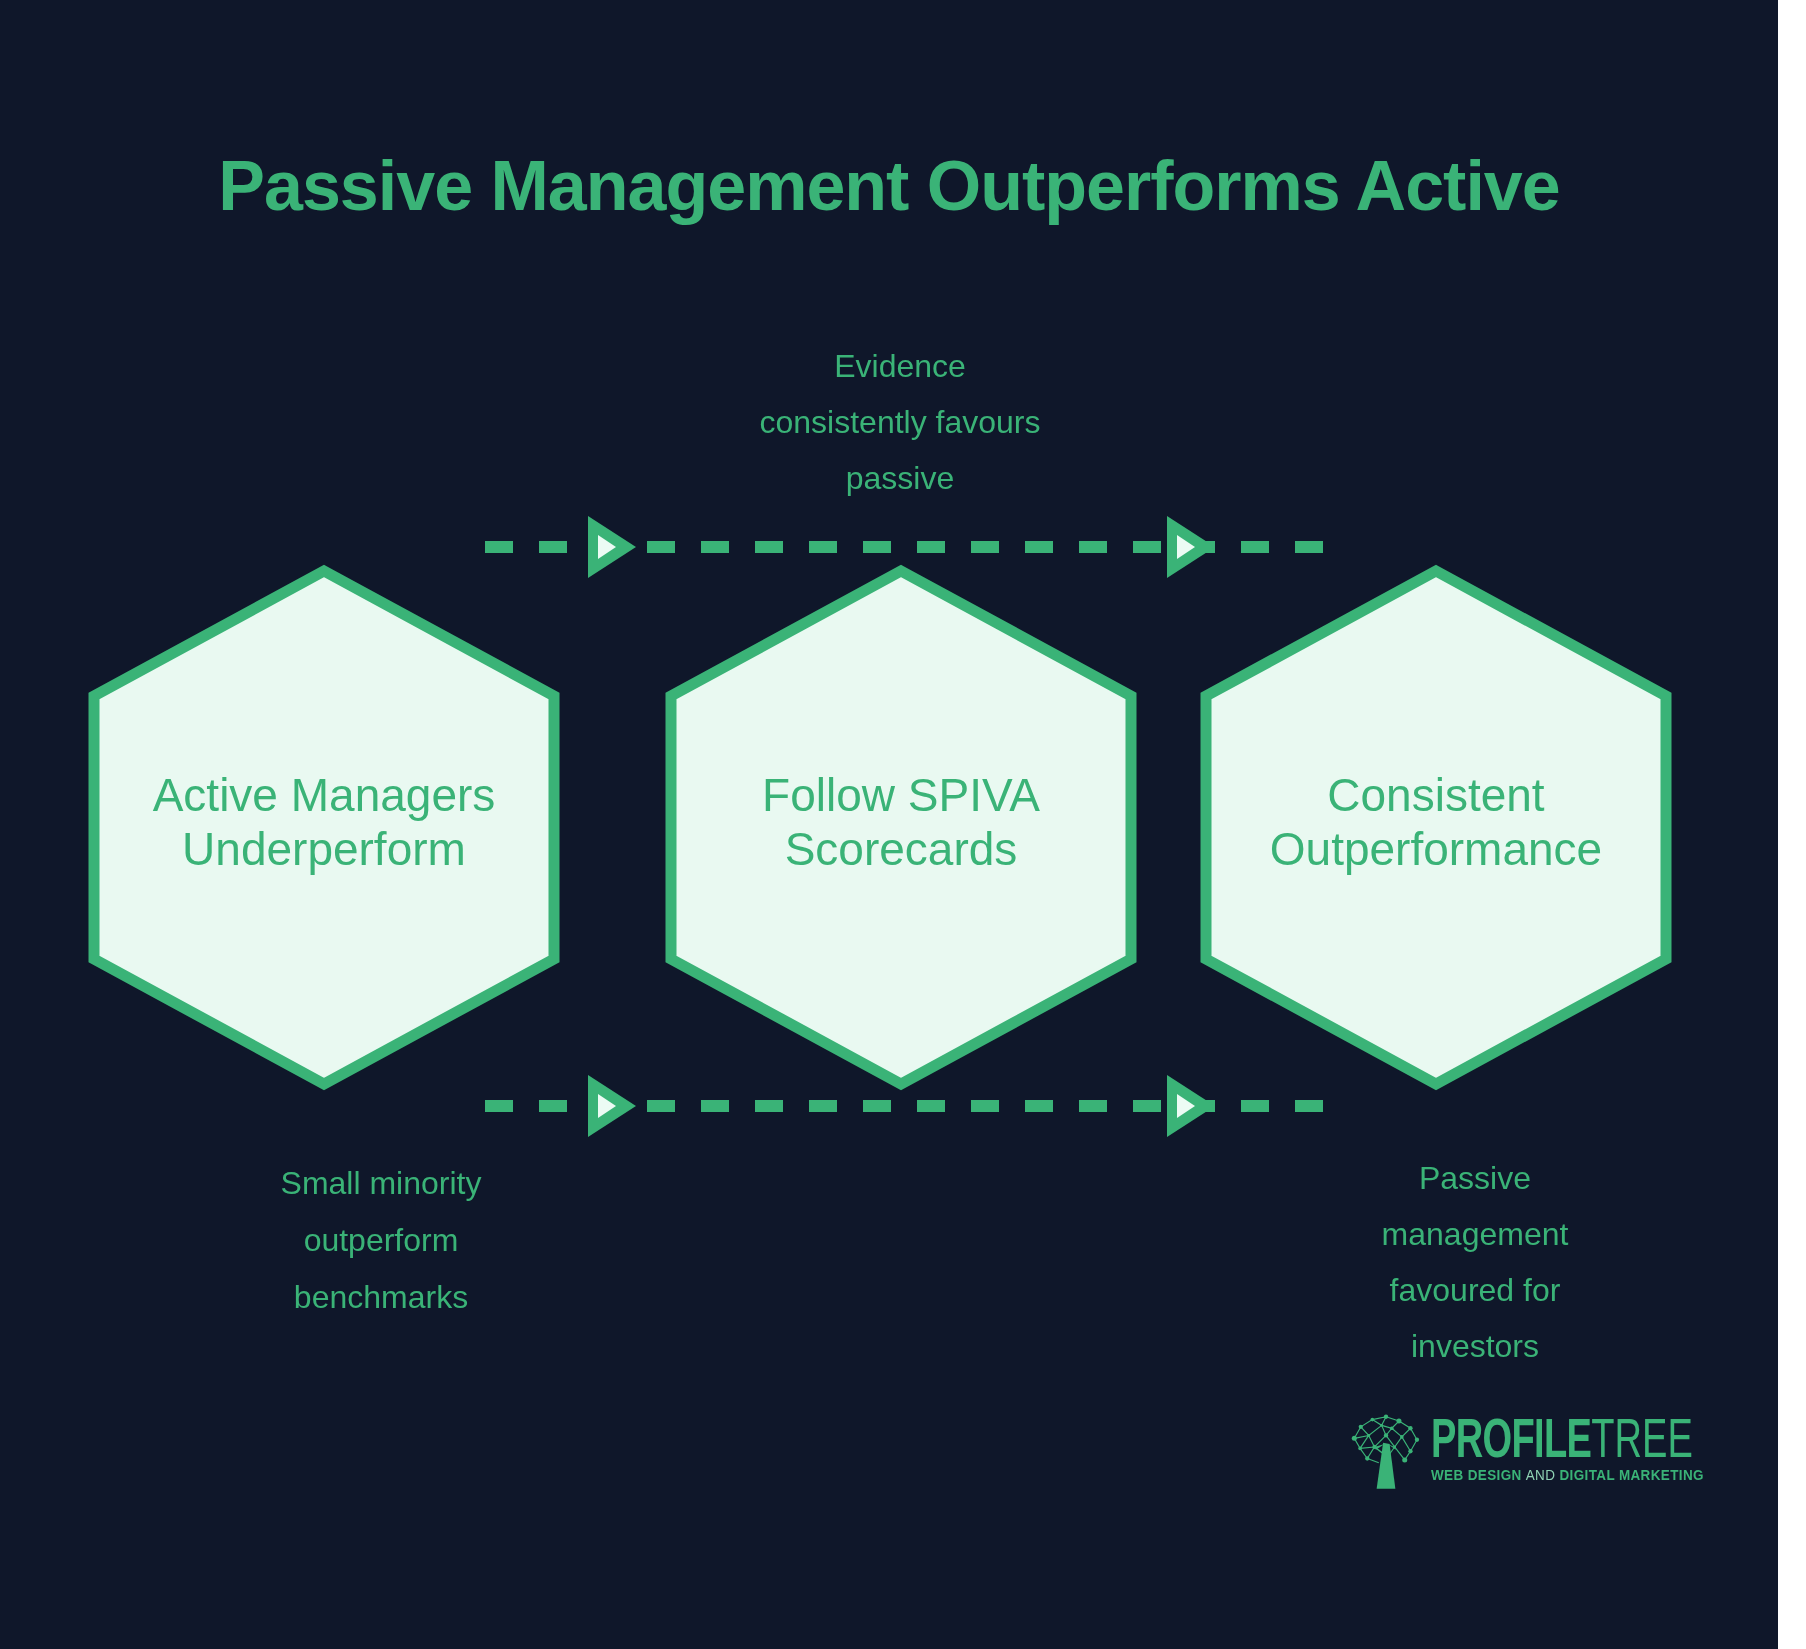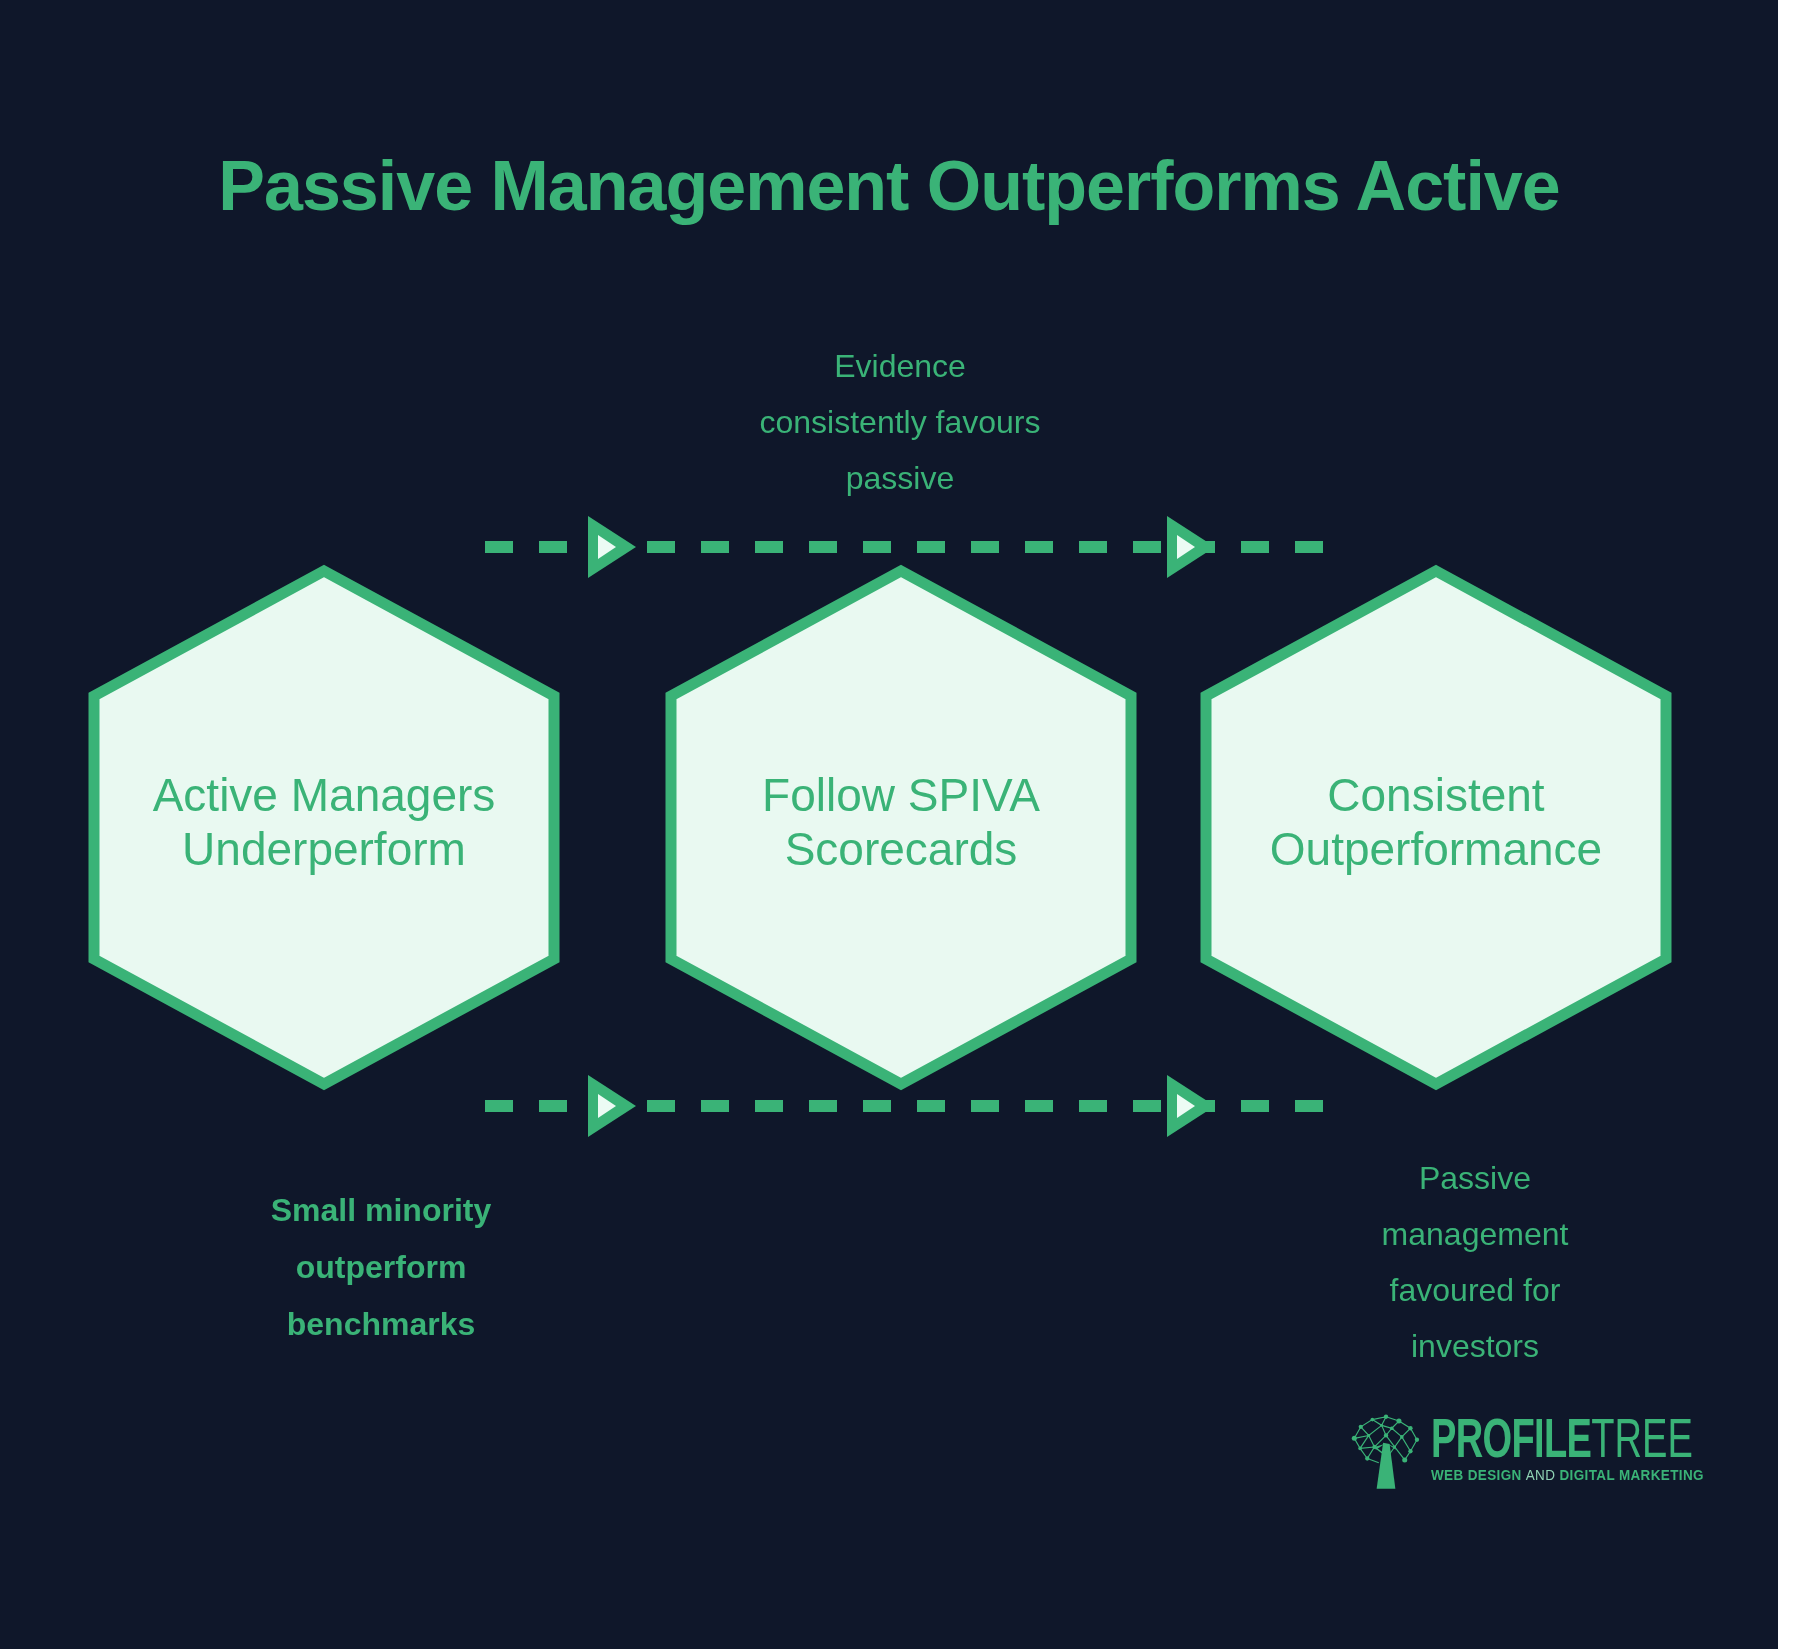--- a/index.html
+++ b/index.html
@@ -18,21 +18,21 @@
     color:#3ab377;
   }
   .caption{
     position:absolute;
     text-align:center;
     font-size:32px;line-height:56px;font-weight:400;
     color:#3ab377;
     white-space:pre-line;
   }
   .caption-top{left:650px;top:338px;width:500px;}
-  .caption-bottom-left{left:181px;top:1182px;width:400px;line-height:57px;font-weight:bold;}
+  .caption-bottom-left{left:181px;top:1155px;width:400px;line-height:57px;}
   .caption-bottom-right{left:1275px;top:1150px;width:400px;}
   .hex{
     position:absolute;top:565px;width:472px;height:525px;
   }
   .hex-left{left:88px;}
   .hex-middle{left:665px;}
   .hex-right{left:1200px;}
   .hex svg{position:absolute;inset:0;overflow:visible;}
   .hex-label{
     position:absolute;inset:0;

